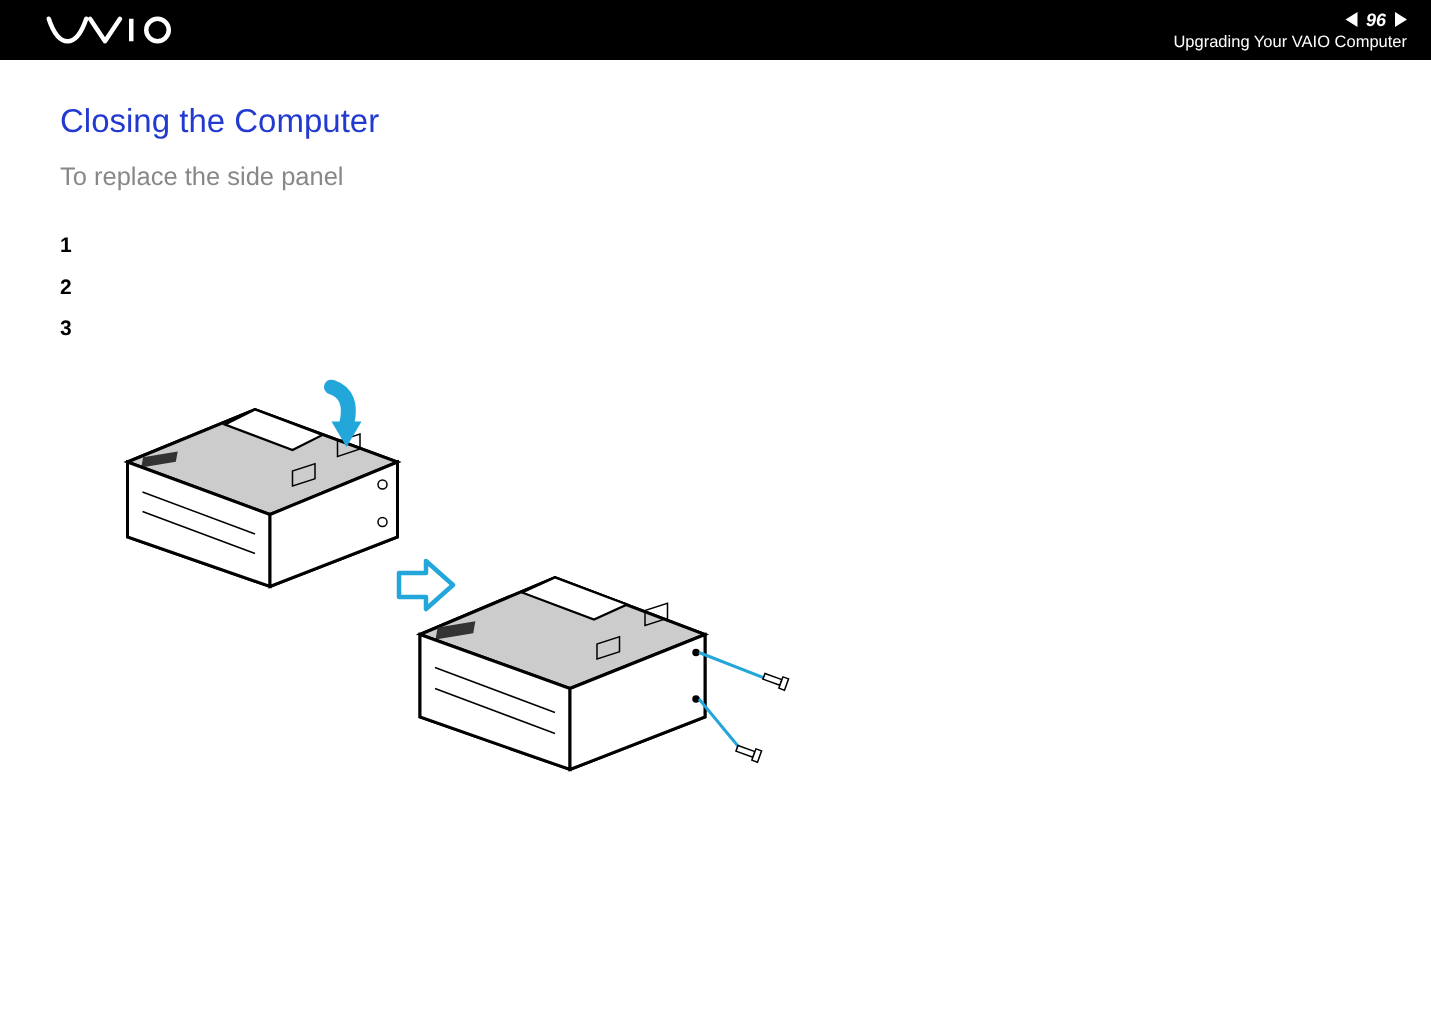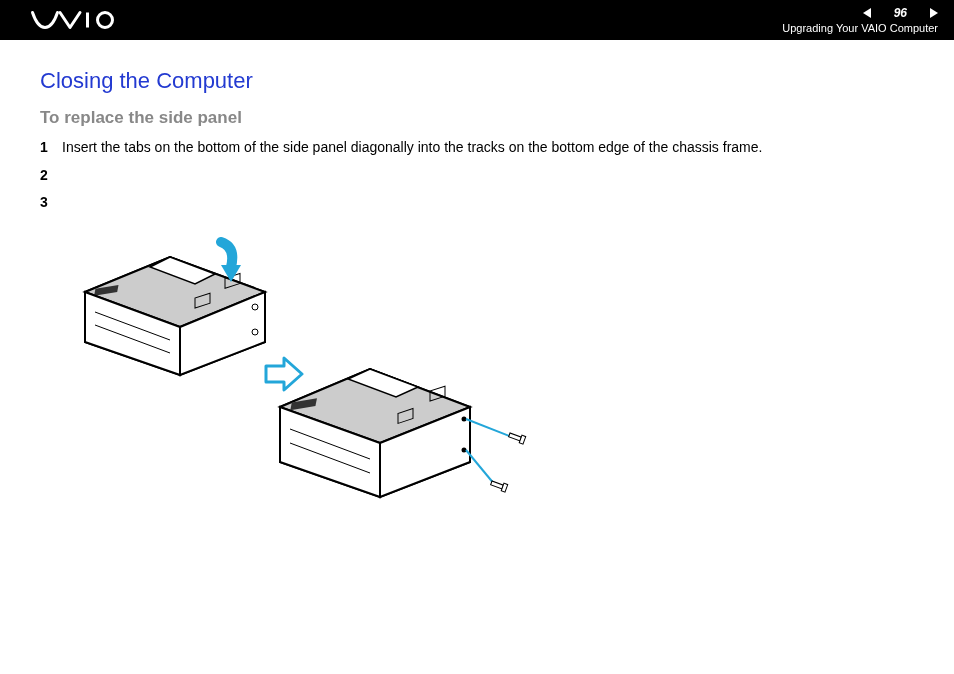--- a/index.html
+++ b/index.html
@@ -23,21 +23,21 @@
   .vaio-logo svg { height: 20px; }
   .topright {
     display: flex;
     flex-direction: column;
     align-items: flex-end;
     color: #fff;
   }
   .pagenav {
     display: flex;
     align-items: center;
-    gap: 23px;
+    gap: 6px;
     font-size: 12px;
     font-style: italic;
     font-weight: bold;
   }
   .pagenav .tri {
     width: 0; height: 0;
     border-top: 5px solid transparent;
     border-bottom: 5px solid transparent;
     display: inline-block;
     cursor: pointer;
@@ -53,23 +53,23 @@
     padding: 28px 28px 20px 40px;
   }
   h1 {
     font-size: 22px;
     font-weight: normal;
     color: #233ad1;
     margin-bottom: 14px;
   }
   h2 {
     font-size: 17px;
-    font-weight: bold;
+    font-weight: normal;
     color: #888;
-    margin-bottom: 10px;
+    margin-bottom: 26px;
   }
   ol {
     list-style: none;
     font-size: 14px;
     color: #000;
   }
   ol li {
     display: flex;
     margin-bottom: 8px;
     line-height: 1.4;
@@ -124,21 +124,20 @@
     <div class="section-label">Upgrading Your VAIO Computer</div>
   </div>
 </div>
 
 <div class="content">
   <h1>Closing the Computer</h1>
   <h2>To replace the side panel</h2>
   <ol>
     <li>
       <span class="num">1</span>
-      <span>Insert the tabs on the bottom of the side panel diagonally into the tracks on the bottom edge of the chassis frame.</span>
     </li>
     <li>
       <span class="num">2</span>
     </li>
     <li>
       <span class="num">3</span>
     </li>
   </ol>
 
   <div class="figure">

